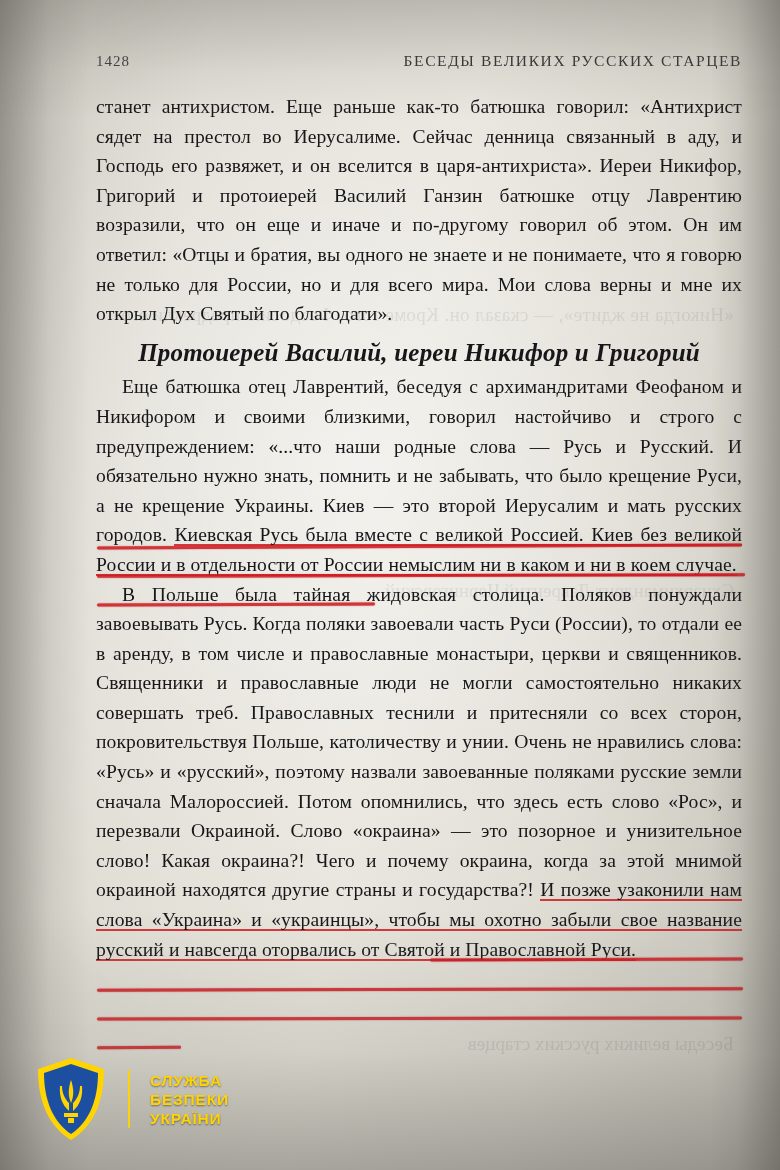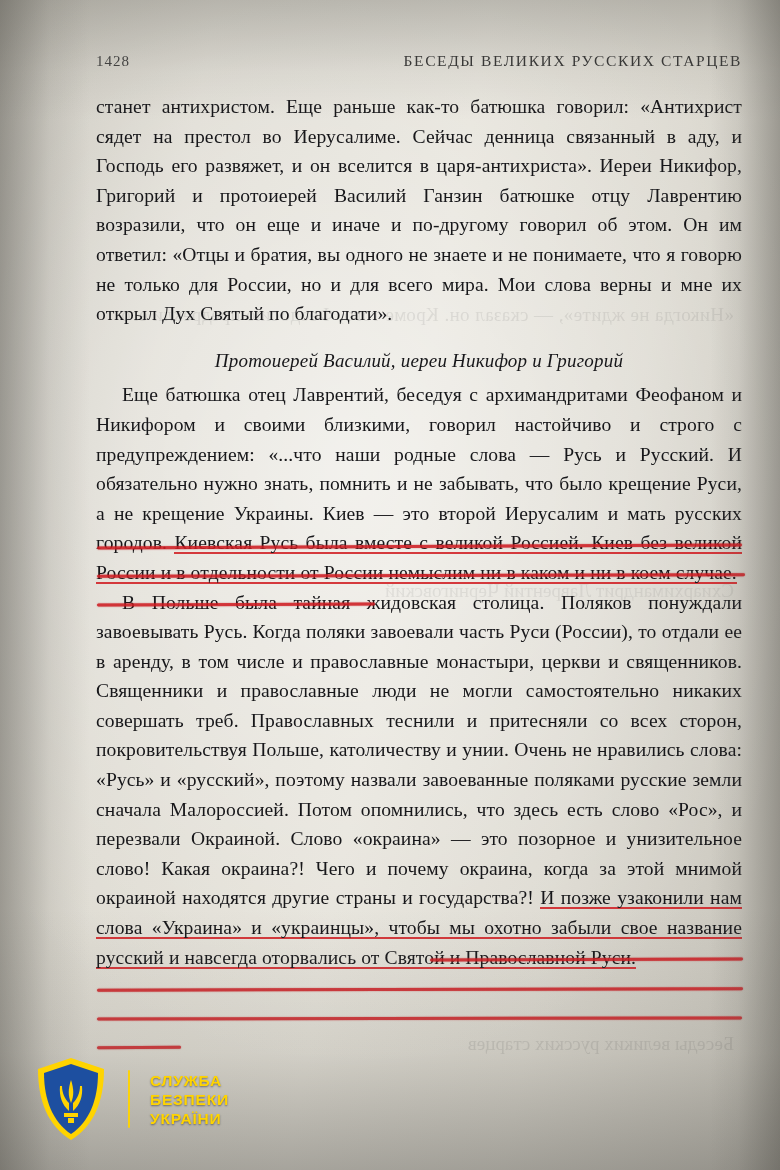--- a/index.html
+++ b/index.html
@@ -147,24 +147,24 @@
   }
   .para {
     margin: 0 0 0 0;
     text-indent: 26px;
     hyphens: manual;
   }
   .para.no-indent { text-indent: 0; }
   .subhead {
     text-align: center;
     font-style: italic;
-    font-weight: 400;
-    margin: 17px 0 5px 0;
+    font-weight: 700;
+    margin: 9px 0 5px 0;
     text-indent: 0;
-    font-size: 19px;
+    font-size: 25px;
     letter-spacing: .2px;
   }
 
   
   .mark {
     position: relative;
     background: linear-gradient(to bottom, rgba(0,0,0,0) 0%, rgba(0,0,0,0) 100%);
     box-shadow: inset 0 -2px 0 0 rgba(208, 26, 30, 0.85);
     padding-bottom: 1px;
   }

